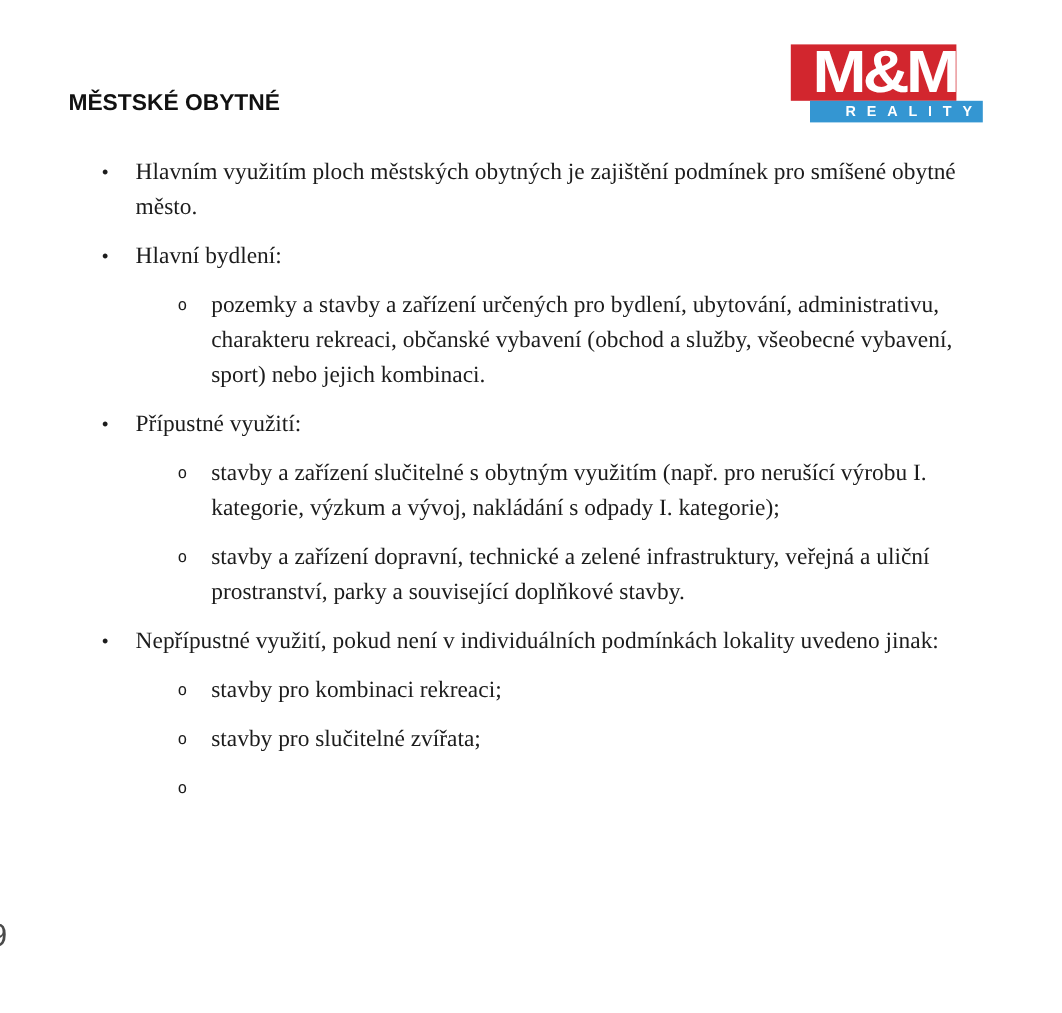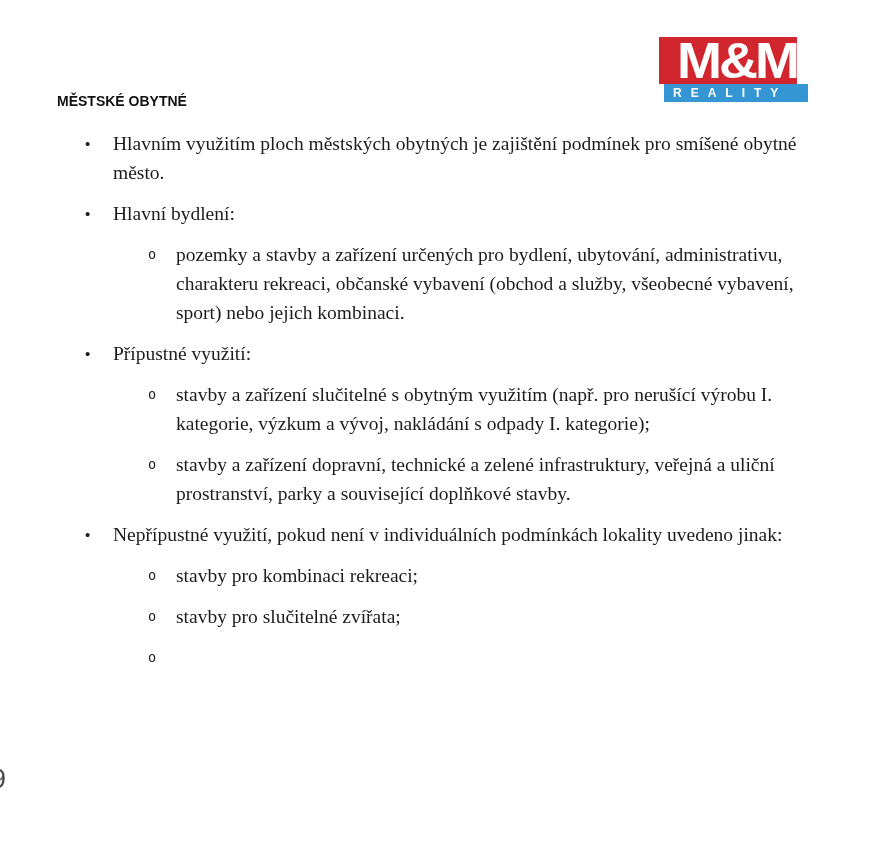--- a/index.html
+++ b/index.html
@@ -19,33 +19,33 @@
   .logo-red {
     width: 138px; height: 47px;
     display: flex; align-items: center; justify-content: flex-end;
     overflow: hidden;
   }
   .logo-red span {
     color: #ffffff; font-weight: bold; font-size: 54px; line-height: 47px;
     letter-spacing: -3px; transform: scaleY(0.92);
   }
   .logo-blue {
-    position: relative; left: 5px; margin-top: 0;
+    position: relative; left: 16px; margin-top: 0;
     width: 144px; height: 18px;
-    display: flex; align-items: center; justify-content: flex-start;
+    display: flex; align-items: center; justify-content: flex-end;
   }
   .logo-blue span {
     color: #ffffff; font-weight: bold; font-size: 12px; line-height: 18px;
     letter-spacing: 9px; padding-left: 9px;
   }
 
   
   .title {
-    position: absolute; top: 89px; left: 57px;
-    font-size: 14px; line-height: 24px; font-weight: bold; color: #111111;
+    position: absolute; top: 75px; left: 57px;
+    font-size: 19px; line-height: 24px; font-weight: bold; color: #111111;
   }
 
   
   .list { position: absolute; top: 129px; left: 0; width: 885px; }
   .item { display: flex; margin-bottom: 12px; font-size: 19.5px; line-height: 29px; }
   .item .marker { flex: 0 0 28px; color: #1c1c1c; }
   .item.level-1 { padding-left: 85px; }
   .item.level-1 .marker { font-size: 15px; line-height: 29px; }
   .item.level-2 { padding-left: 148px; }
   .item.level-2 .marker { font-family: "DejaVu Sans Mono", monospace; font-size: 13.5px; line-height: 29px; }

